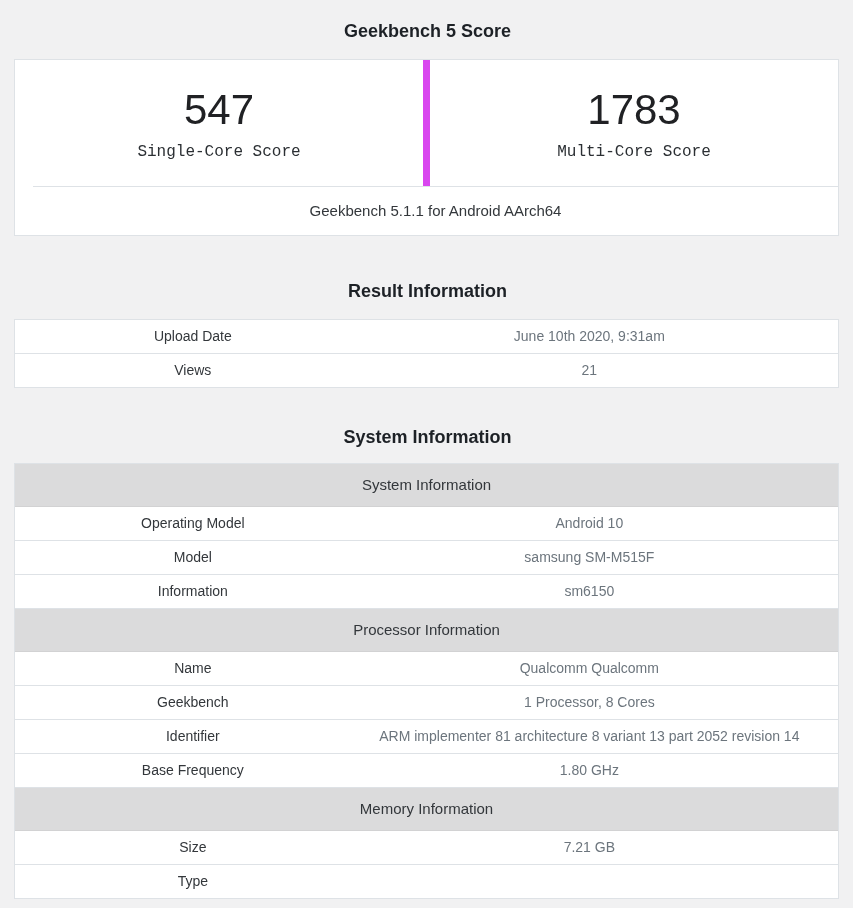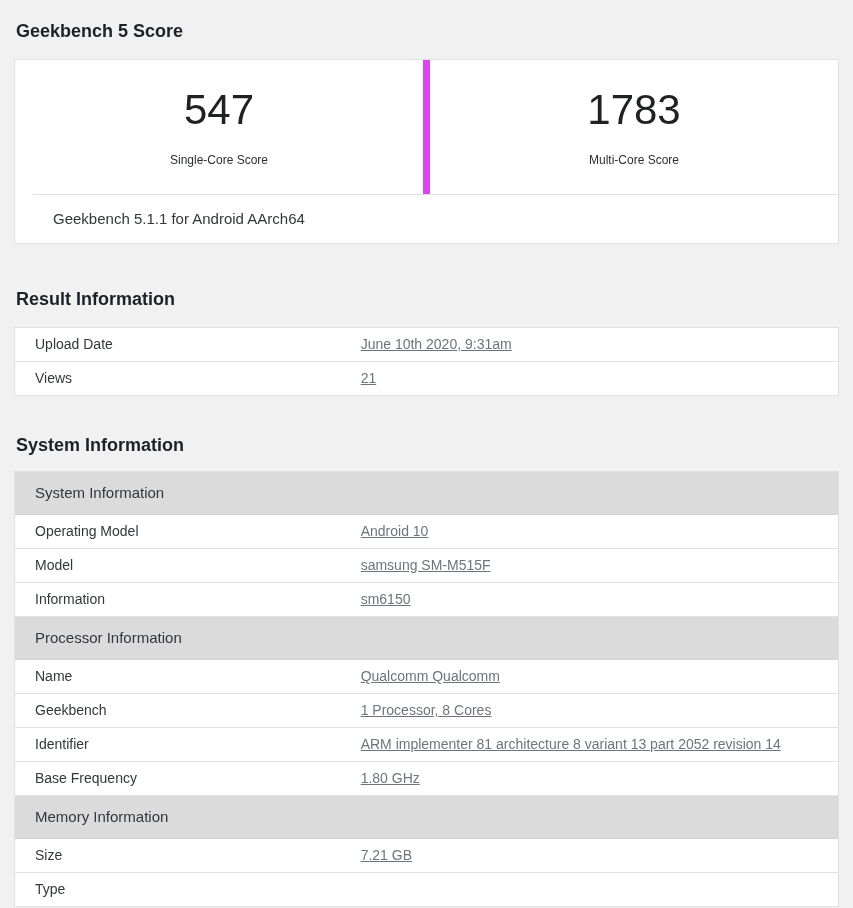--- a/index.html
+++ b/index.html
@@ -1,15 +1,15 @@
 <!DOCTYPE html>
 <html><head>
 <meta charset="utf-8">
 <style>
-  * { box-sizing: border-box; }
+  * { box-sizing: border-box; text-align: center; }
   html, body { margin: 0; padding: 0; }
   body {
     width: 853px;
     height: 908px;
     overflow: hidden;
     background: #f1f1f2;
     font-family: "Liberation Sans", sans-serif;
     color: #212529;
   }
   .page { padding: 20px 14px 0 14px; }
@@ -36,24 +36,25 @@
     text-align: center;
     padding: 24px 10px 24px 10px;
   }
   .score-cell + .score-cell { border-left: 7px solid #d946ef; }
   .score-value {
     font-size: 42px;
     line-height: 52px;
     color: #202124;
   }
   .score-label {
-    font-size: 12px;
+    font-size: 16px;
     line-height: 20px;
-    margin-top: 14px;
+    margin-top: 6px;
     color: #2b2f33;
+    font-family: Liberation Mono, monospace;
   }
   .score-caption {
     border-top: 1px solid #dee2e6;
     padding: 15px 20px;
     font-size: 15px;
     line-height: 18px;
     color: #33373b;
     margin-left: 18px;
   }
 
@@ -70,21 +71,20 @@
   .info-table > .group:last-child .info-row:last-child { border-bottom: none; }
   .info-label {
     width: 42%;
     padding: 8px 10px 8px 20px;
     color: #33373b;
   }
   .info-value {
     flex: 1;
     padding: 8px 20px 8px 0;
     color: #6c757d;
-    text-decoration: underline;
   }
   .group-header {
     background: #dbdbdc;
     padding: 12px 20px;
     font-size: 15px;
     line-height: 18px;
     color: #33373b;
     border-bottom: 1px solid #d2d2d3;
   }
 </style>

